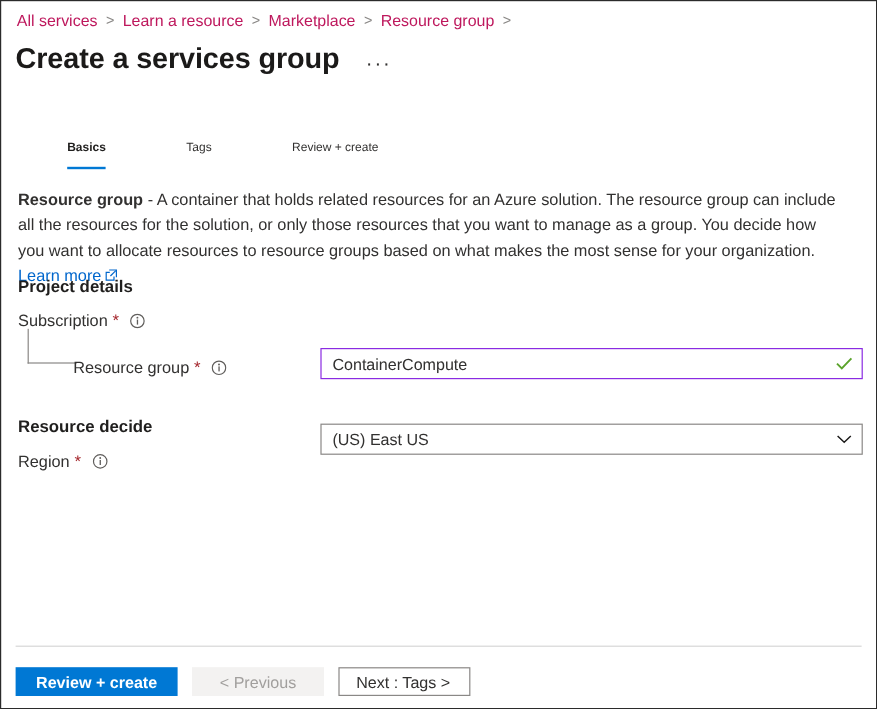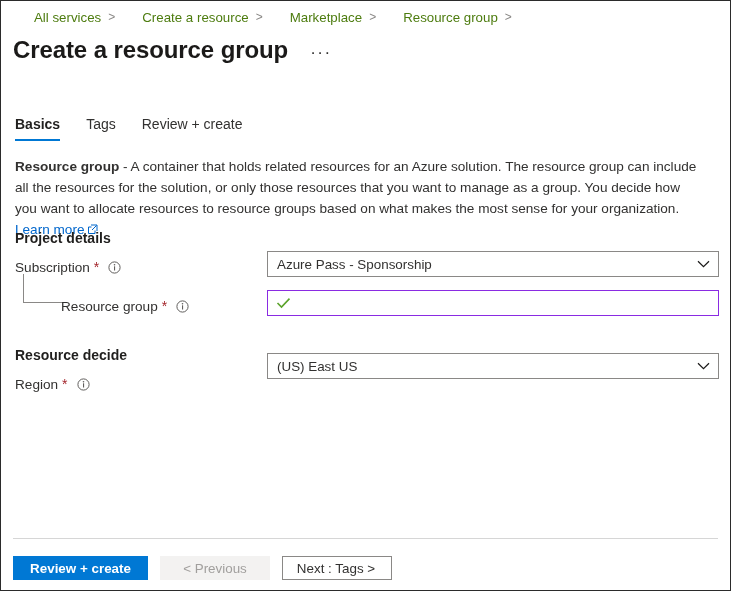--- a/index.html
+++ b/index.html
@@ -28,24 +28,23 @@
     left: 13px;
     right: 10px;
     height: 20px;
     display: flex;
     align-items: center;
     font-size: 13.3px;
     color: #0066cc;
     white-space: nowrap;
   }
   .crumb {
-    color: #4d7c0f;
+    color: #be185d;
     cursor: pointer;
     text-decoration: none;
-    margin-left: 20px;
   }
   .crumb-sep {
     color: #8a8886;
     margin: 0 7px;
     font-size: 12px;
     font-weight: 400;
   }
 
   
   .title-row {
@@ -74,27 +73,28 @@
 
   
   .tabs {
     position: absolute;
     top: 113px;
     left: 14px;
     display: flex;
     align-items: flex-start;
   }
   .tab {
-    font-size: 14px;
+    font-size: 10px;
     color: #323130;
     padding: 0 0 7px 0;
     margin-right: 26px;
     cursor: pointer;
     position: relative;
     line-height: 20px;
+    margin-left: 41px;
   }
   .tab.active {
     font-weight: 600;
     color: #201f1e;
   }
   .tab.active::after {
     content: "";
     position: absolute;
     left: 0;
     right: 0;
@@ -258,30 +258,30 @@
   }
 </style>
 </head>
 <body>
 
 <div class="page">
 
   <div class="breadcrumb">
     <span class="crumb">All services</span>
     <span class="crumb-sep">&gt;</span>
-    <span class="crumb">Create a resource</span>
+    <span class="crumb">Learn a resource</span>
     <span class="crumb-sep">&gt;</span>
     <span class="crumb">Marketplace</span>
     <span class="crumb-sep">&gt;</span>
     <span class="crumb">Resource group</span>
     <span class="crumb-sep">&gt;</span>
   </div>
 
   <div class="title-row">
-    <span class="page-title">Create a resource group</span>
+    <span class="page-title">Create a services group</span>
     <span class="ellipsis-btn">···</span>
   </div>
 
   <div class="tabs">
     <div class="tab active">Basics</div>
     <div class="tab">Tags</div>
     <div class="tab">Review + create</div>
   </div>
 
   <div class="description">
@@ -297,42 +297,35 @@
   <div class="field-label" id="label-subscription">
     <span>Subscription</span>
     <span class="req-star">*</span>
     <span class="info-icon"><svg width="13" height="13" viewBox="0 0 13 13">
           <circle cx="6.5" cy="6.5" r="5.6" fill="none" stroke="#605e5c" stroke-width="1"></circle>
           <circle cx="6.5" cy="3.7" r="0.8" fill="#605e5c"></circle>
           <rect x="6" y="5.3" width="1.1" height="4.2" fill="#605e5c"></rect>
         </svg></span>
   </div>
 
-  <div class="field-box" id="input-subscription">
-    <span class="value">Azure Pass - Sponsorship</span>
-    <span class="adorn">
-        <svg width="13" height="8" viewBox="0 0 13 8">
-          <path d="M1 1.3L6.5 6.6L12 1.3" fill="none" stroke="#1b1a19" stroke-width="1.2"></path>
-        </svg>
-      </span>
-  </div>
 
   <div class="tree-connector"></div>
 
   <div class="field-label" id="label-resource-group">
     <span>Resource group</span>
     <span class="req-star">*</span>
     <span class="info-icon"><svg width="13" height="13" viewBox="0 0 13 13">
           <circle cx="6.5" cy="6.5" r="5.6" fill="none" stroke="#605e5c" stroke-width="1"></circle>
           <circle cx="6.5" cy="3.7" r="0.8" fill="#605e5c"></circle>
           <rect x="6" y="5.3" width="1.1" height="4.2" fill="#605e5c"></rect>
         </svg></span>
   </div>
 
   <div class="field-box" id="input-resource-group">
+    <span class="value">ContainerCompute</span>
     <span class="adorn">
         <svg width="15" height="12" viewBox="0 0 15 12">
           <path d="M1.5 6L5.5 10L13.5 1.6" fill="none" stroke="#5ba32b" stroke-width="1.6"></path>
         </svg>
       </span>
   </div>
 
   <div class="section-head" id="resource-details-head">Resource decide</div>
 
   <div class="field-label" id="label-region">

